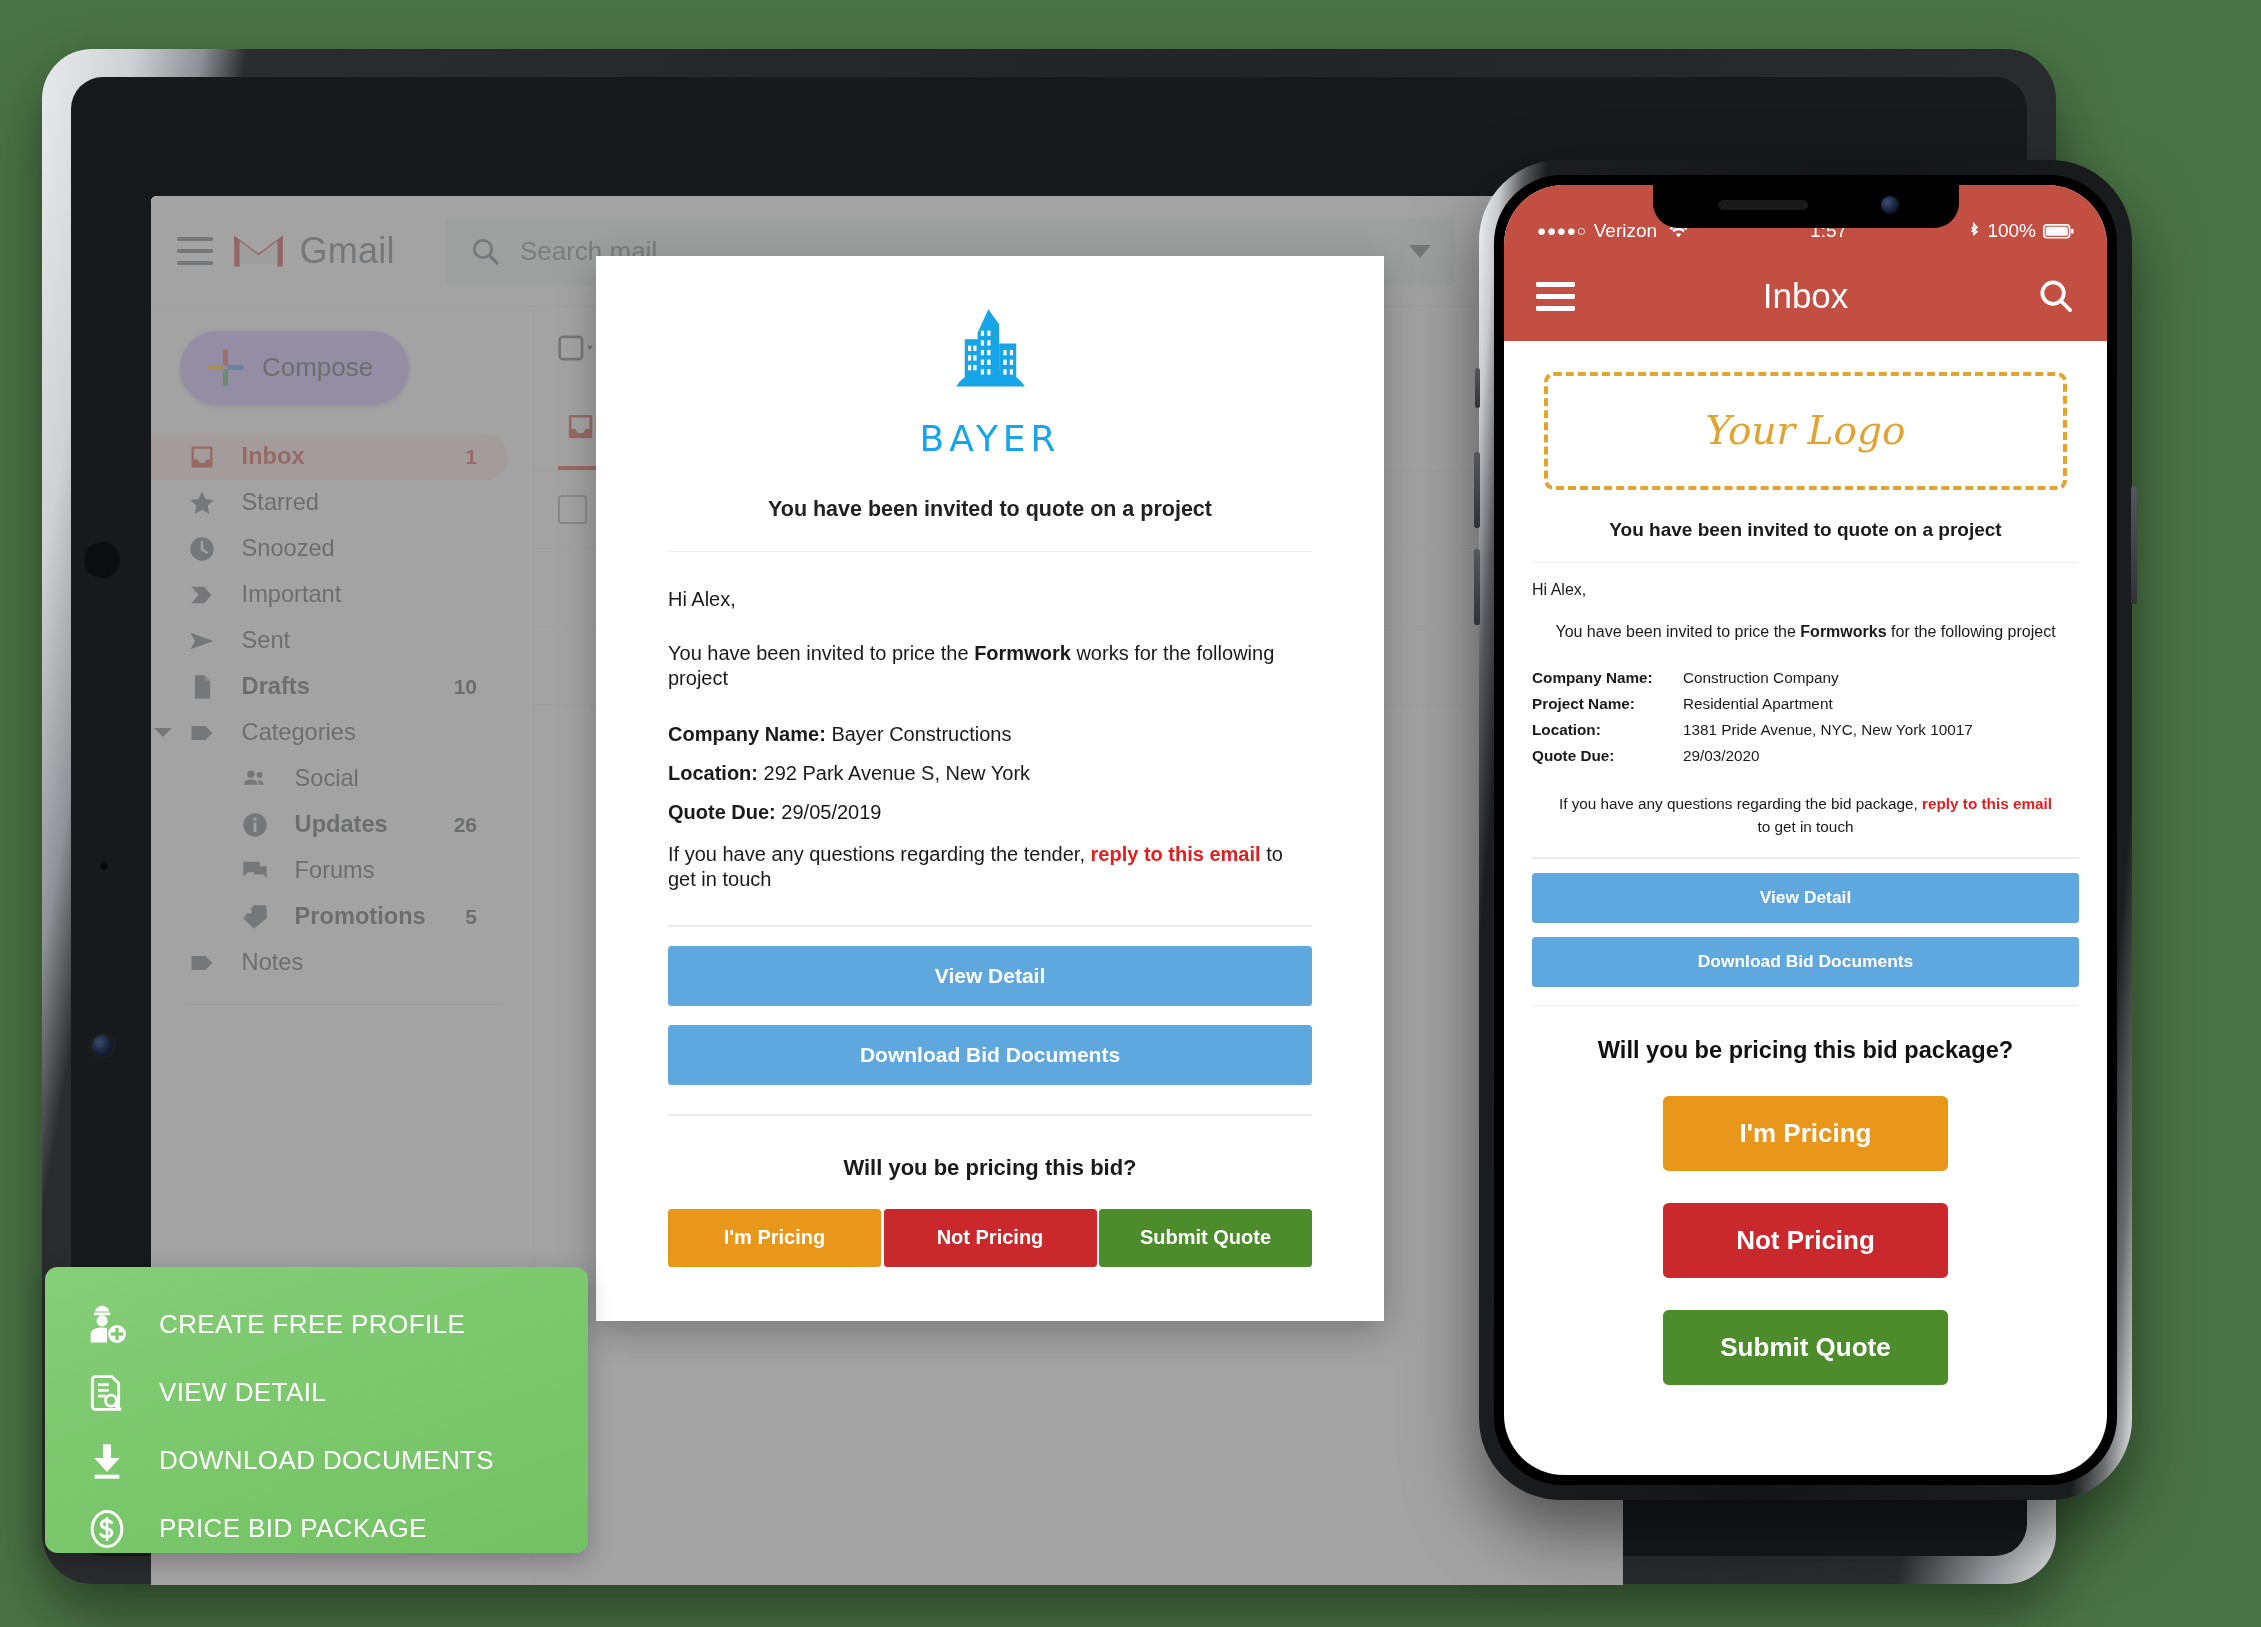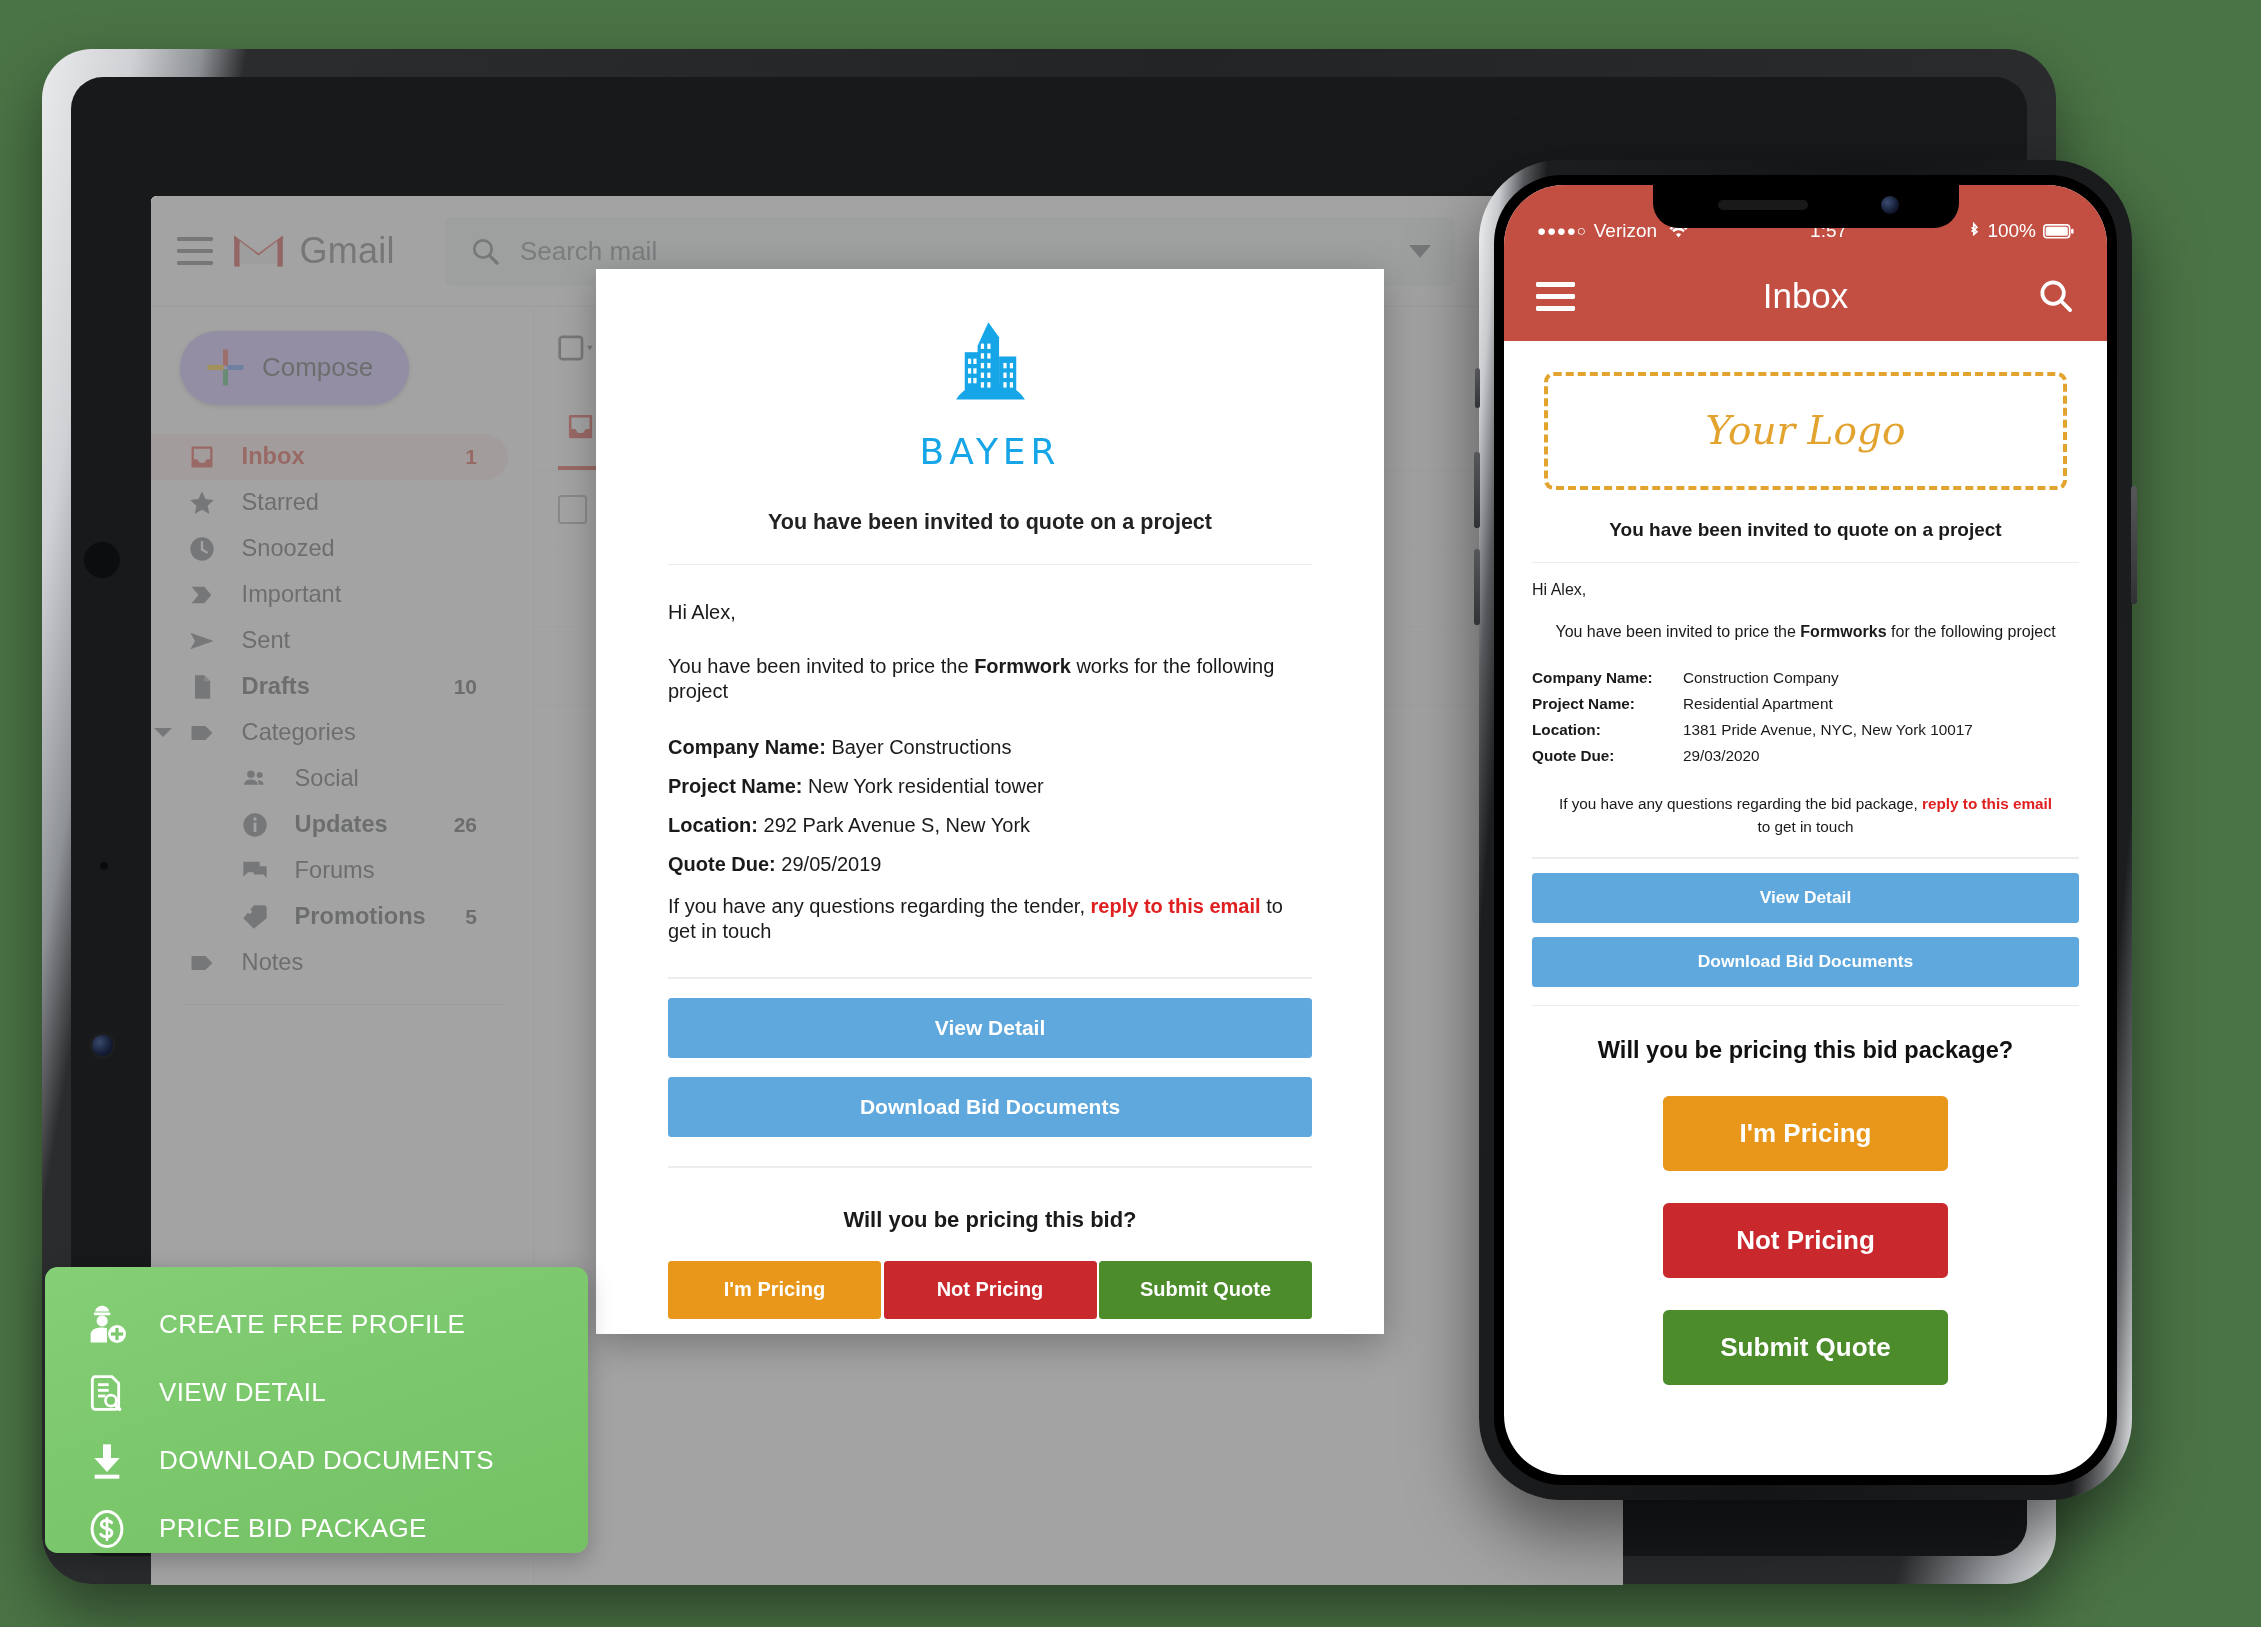--- a/index.html
+++ b/index.html
@@ -97,21 +97,21 @@
   .mrow .tail { margin-left: auto; font-size: 22px; color: #5f6368; padding-right: 28px; }
   .cb { width: 29px; height: 29px; border: 2.8px solid #9aa0a6; border-radius: 3.5px; }
 
   .hangouts { position: absolute; left: 201px; top: 1083px; width: 153px; }
   .hangouts .bubble { width: 111px; height: 132px; }
   .hangouts .t1, .hangouts .t2 { font-size: 23.6px; color: #9aa0a6; white-space: nowrap; margin-top: 5.6px; }
   .scrollbar { position: absolute; right: 4.2px; top: 208px; width: 9.7px; height: 229px; background: #dadce0; border-radius: 5.6px; }
 
   
   #emailcard {
-    position: absolute; left: 596px; top: 269px; width: 788px; height: 1065px;
+    position: absolute; left: 596px; top: 256px; width: 788px; height: 1065px;
     background: #fff; z-index: 60; box-shadow: 0 9.7px 35px rgba(0,0,0,.28);
   }
   .ec-pad { padding: 38px 72px 0 72px; }
   .ec-logo { display: flex; flex-direction: column; align-items: center; padding-top: 12.5px; }
   .ec-logo svg { width: 111px; height: 103px; }
   .ec-brand { font-size: 36px; letter-spacing: 4.9px; color: #16a6e8; margin-top: 8.3px; font-family: "DejaVu Sans", sans-serif; }
   .ec-sub { text-align: center; font-size: 21.5px; font-weight: bold; color: #222; margin-top: 38px; }
   .ec-hr { height: 1.4px; background: #ececec; margin: 29px 0 0 0; }
   .ec-txt { font-size: 20px; color: #1a1a1a; line-height: 1.25; }
   .ec-greet { margin-top: 35px; }
@@ -509,21 +509,20 @@
       <div class="ec-hr"></div>
 
       <div class="ec-txt ec-greet">Hi Alex,</div>
 
       <div class="ec-txt ec-invite">
         <span>You have been invited to price the </span><b>Formwork</b><span> works for the following project</span>
       </div>
 
       <div class="ec-txt ec-meta">
         <div><b>Company Name:</b> <span>Bayer Constructions</span></div>
-        <div><b>Project Name:</b> <span>New York residential tower</span></div>
         <div><b>Location:</b> <span>292 Park Avenue S, New York</span></div>
         <div><b>Quote Due:</b> <span>29/05/2019</span></div>
       </div>
 
       <div class="ec-txt ec-q">
         <span>If you have any questions regarding the tender, </span><a href="#" class="ec-red" style="text-decoration:none">reply to this email</a><span> to get in touch</span>
       </div>
 
       <div class="ec-hr" style="margin-top:33px"></div>
 

